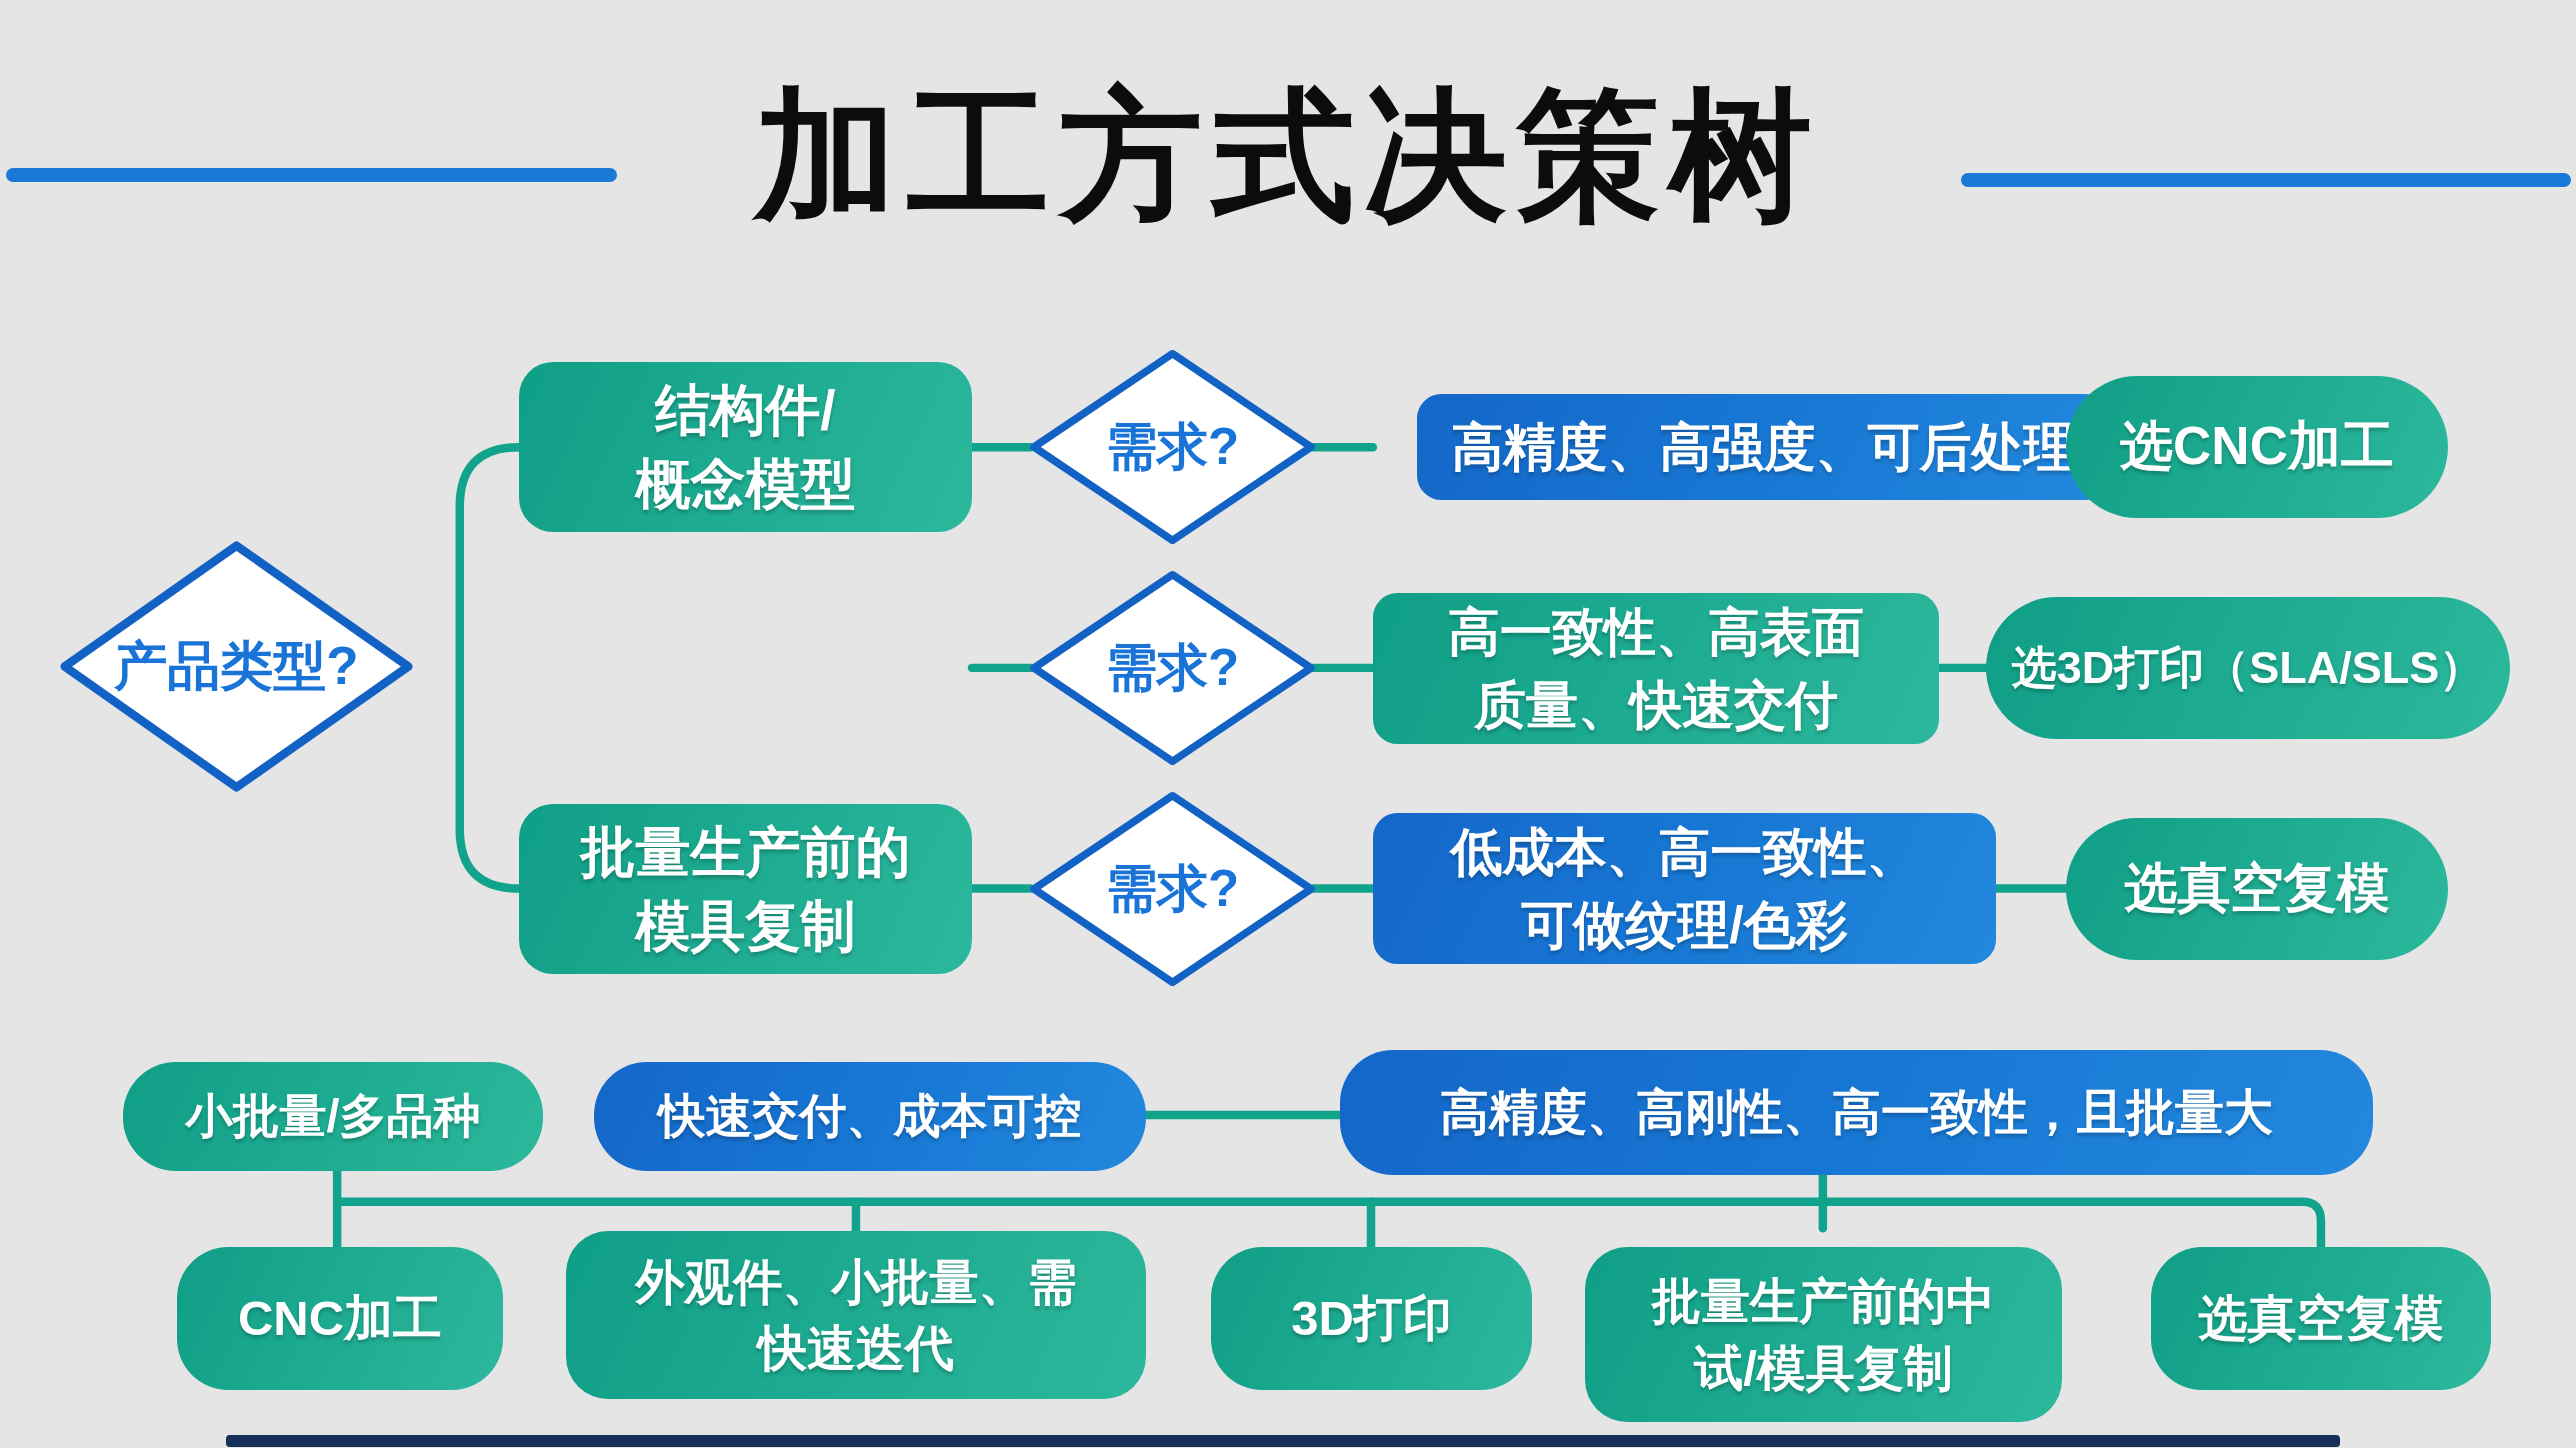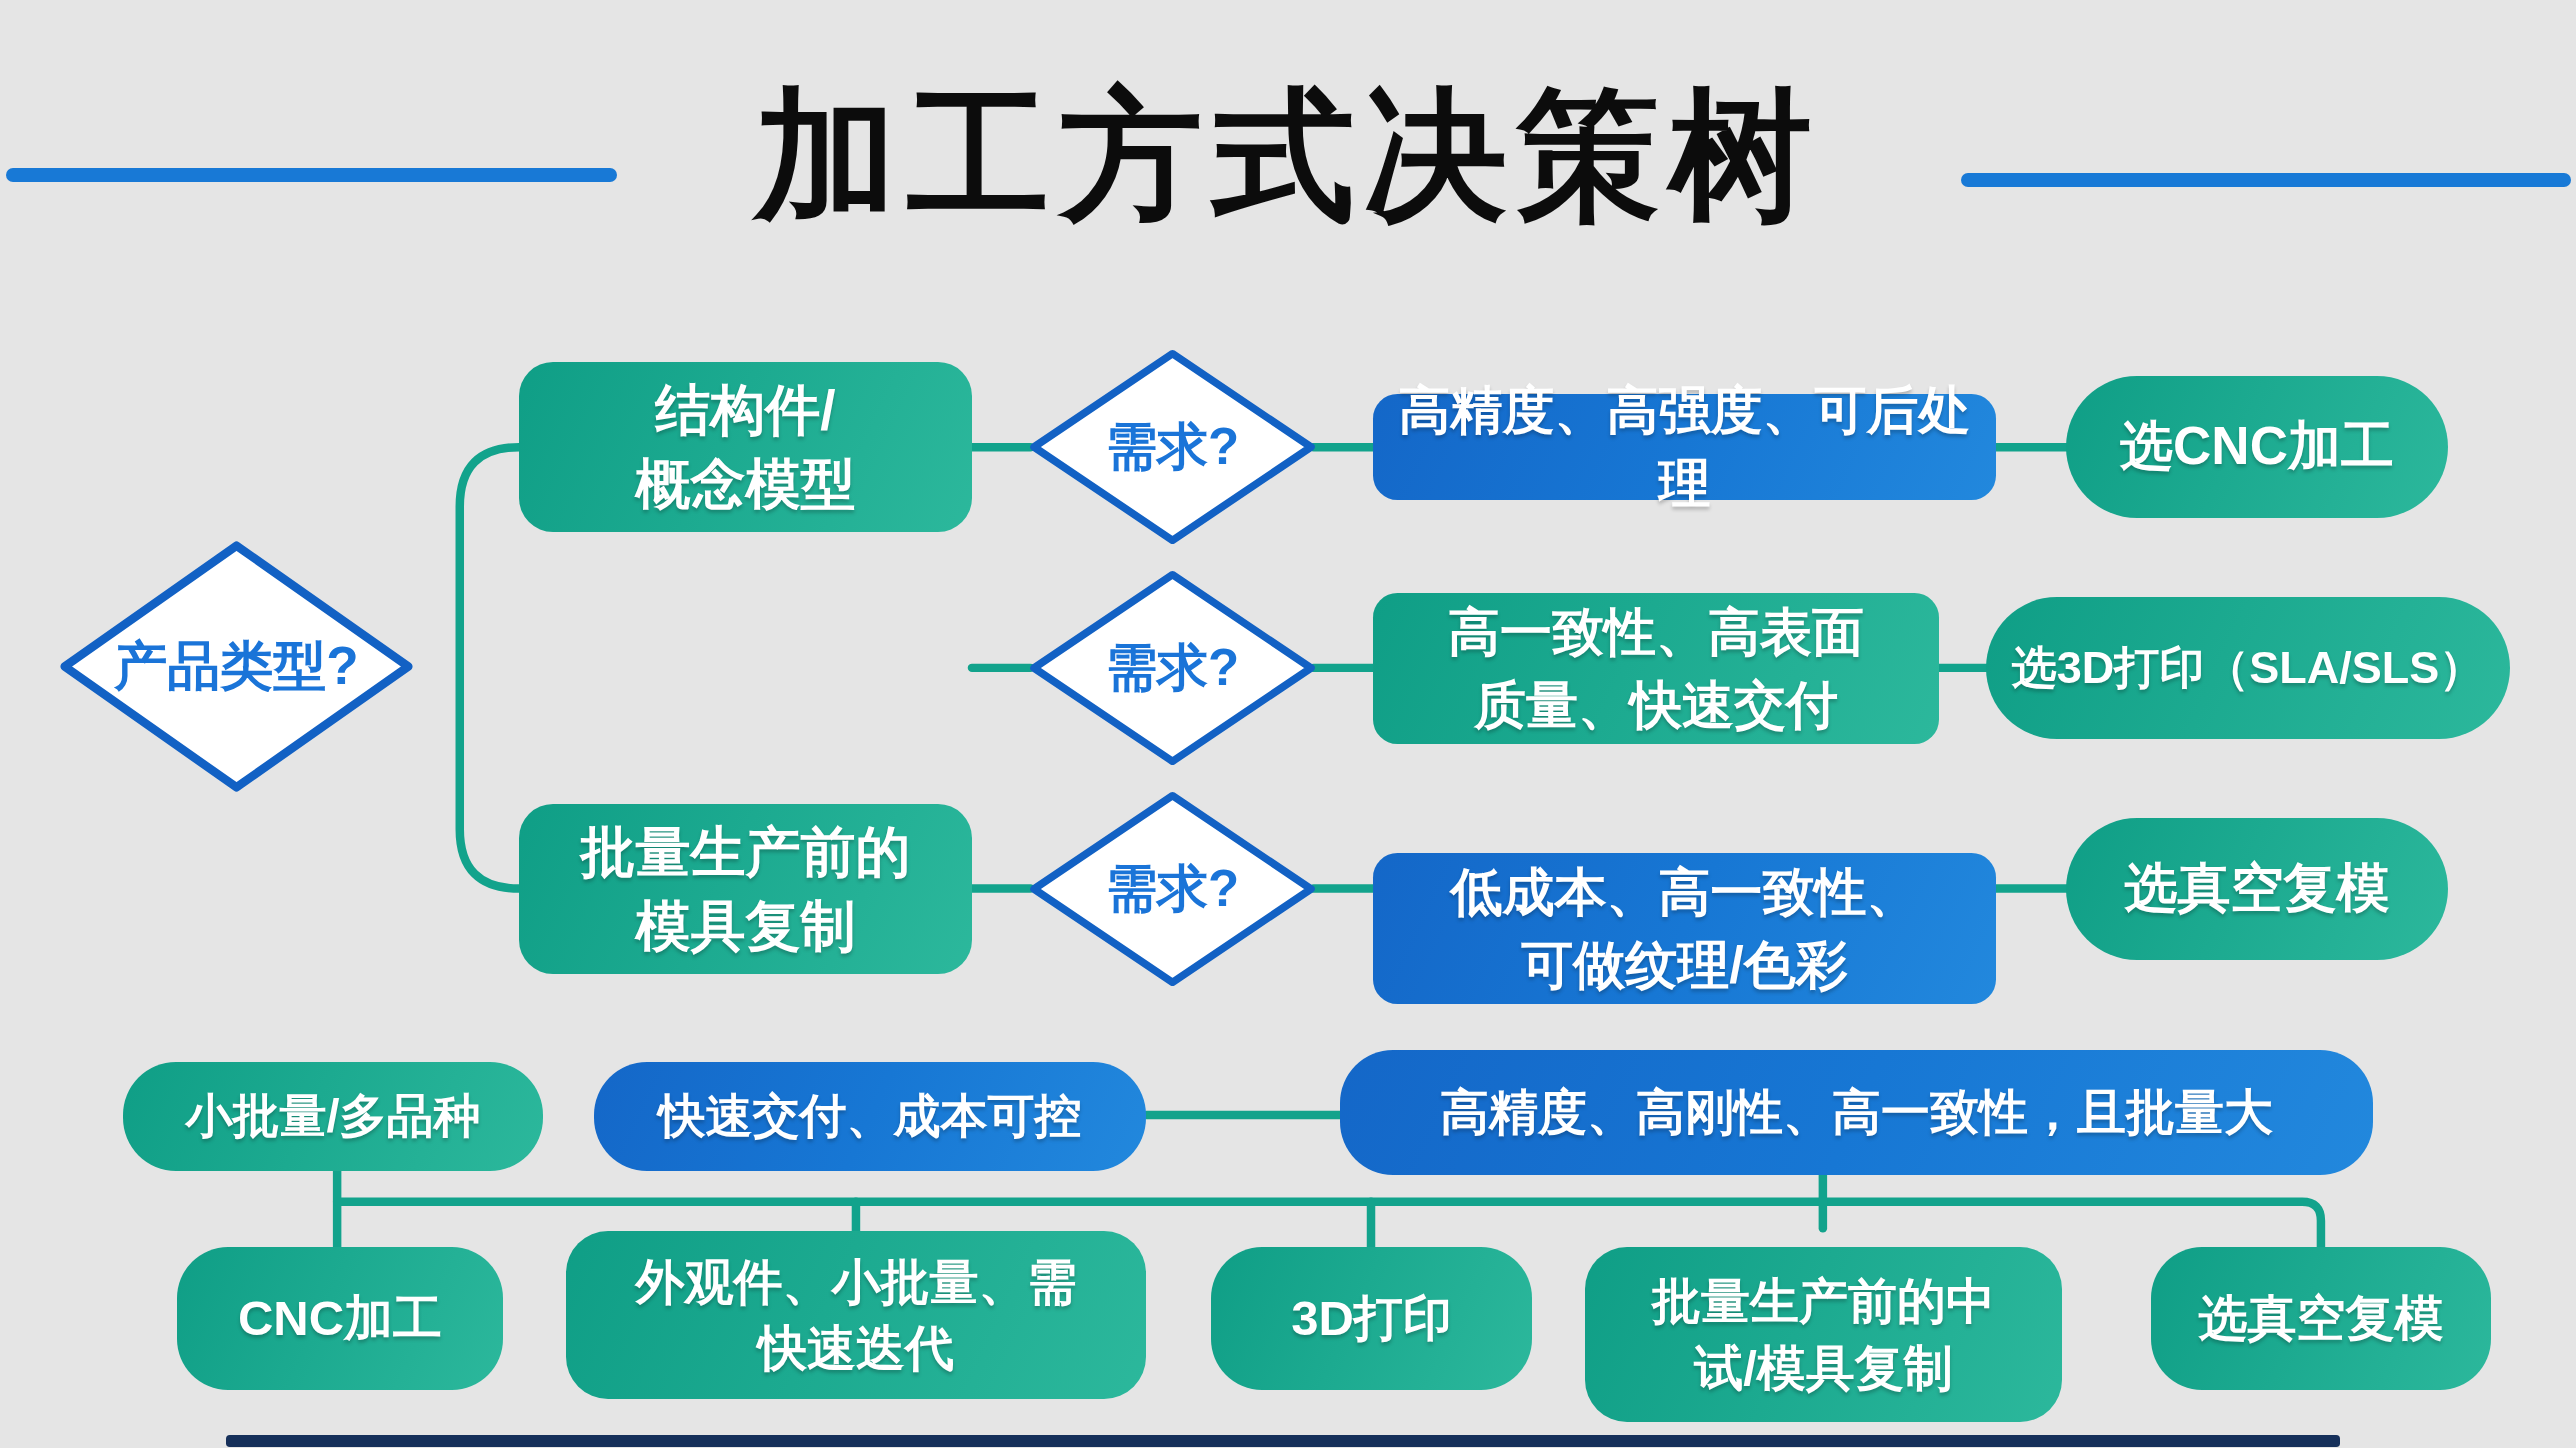--- a/index.html
+++ b/index.html
@@ -44,23 +44,23 @@
   .root-diamond{left:59px;top:540px;width:355px;height:253px;font-size:53px;}
   .q-diamond{left:1029px;width:287px;height:196px;font-size:51px;}
   .q-r1{top:349px;} .q-r2{top:570px;} .q-r3{top:791px;}
 
   
   .cat{left:519px;width:453px;height:170px;border-radius:34px;font-size:55px;line-height:1.35;}
   .cat-r1{top:362px;} .cat-r2{top:583px;} .cat-r3{top:804px;}
 
   
   .req{left:1373px;border-radius:24.5px;font-size:52px;line-height:1.4;}
-  .req-r1{top:394px;width:623px;height:106px;}
+  .req-r1{top:394px;width:693px;height:106px;margin-left:44px;}
   .req-r2{top:593px;width:566px;height:151px;}
-  .req-r3{top:813px;width:623px;height:151px;margin-top:40px;}
+  .req-r3{top:813px;width:623px;height:151px;}
 
   
   .res{border-radius:72px;font-size:53px;}
   .res-r1{left:2066px;top:376px;width:382px;height:142px;}
   .res-r2{left:1986px;top:597px;width:524px;height:142px;font-size:45px;}
   .res-r3{left:2066px;top:818px;width:382px;height:142px;}
 
   
   .sc{border-radius:53px;font-size:47px;}
   .sc-1{left:123px;top:1062px;width:420px;height:109px;}

